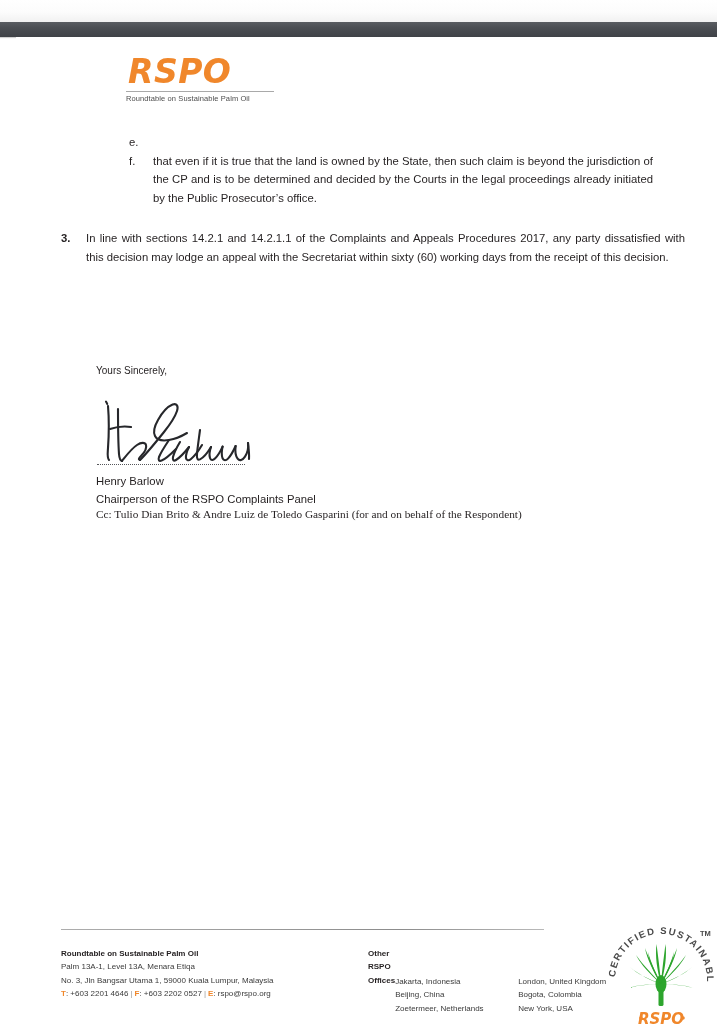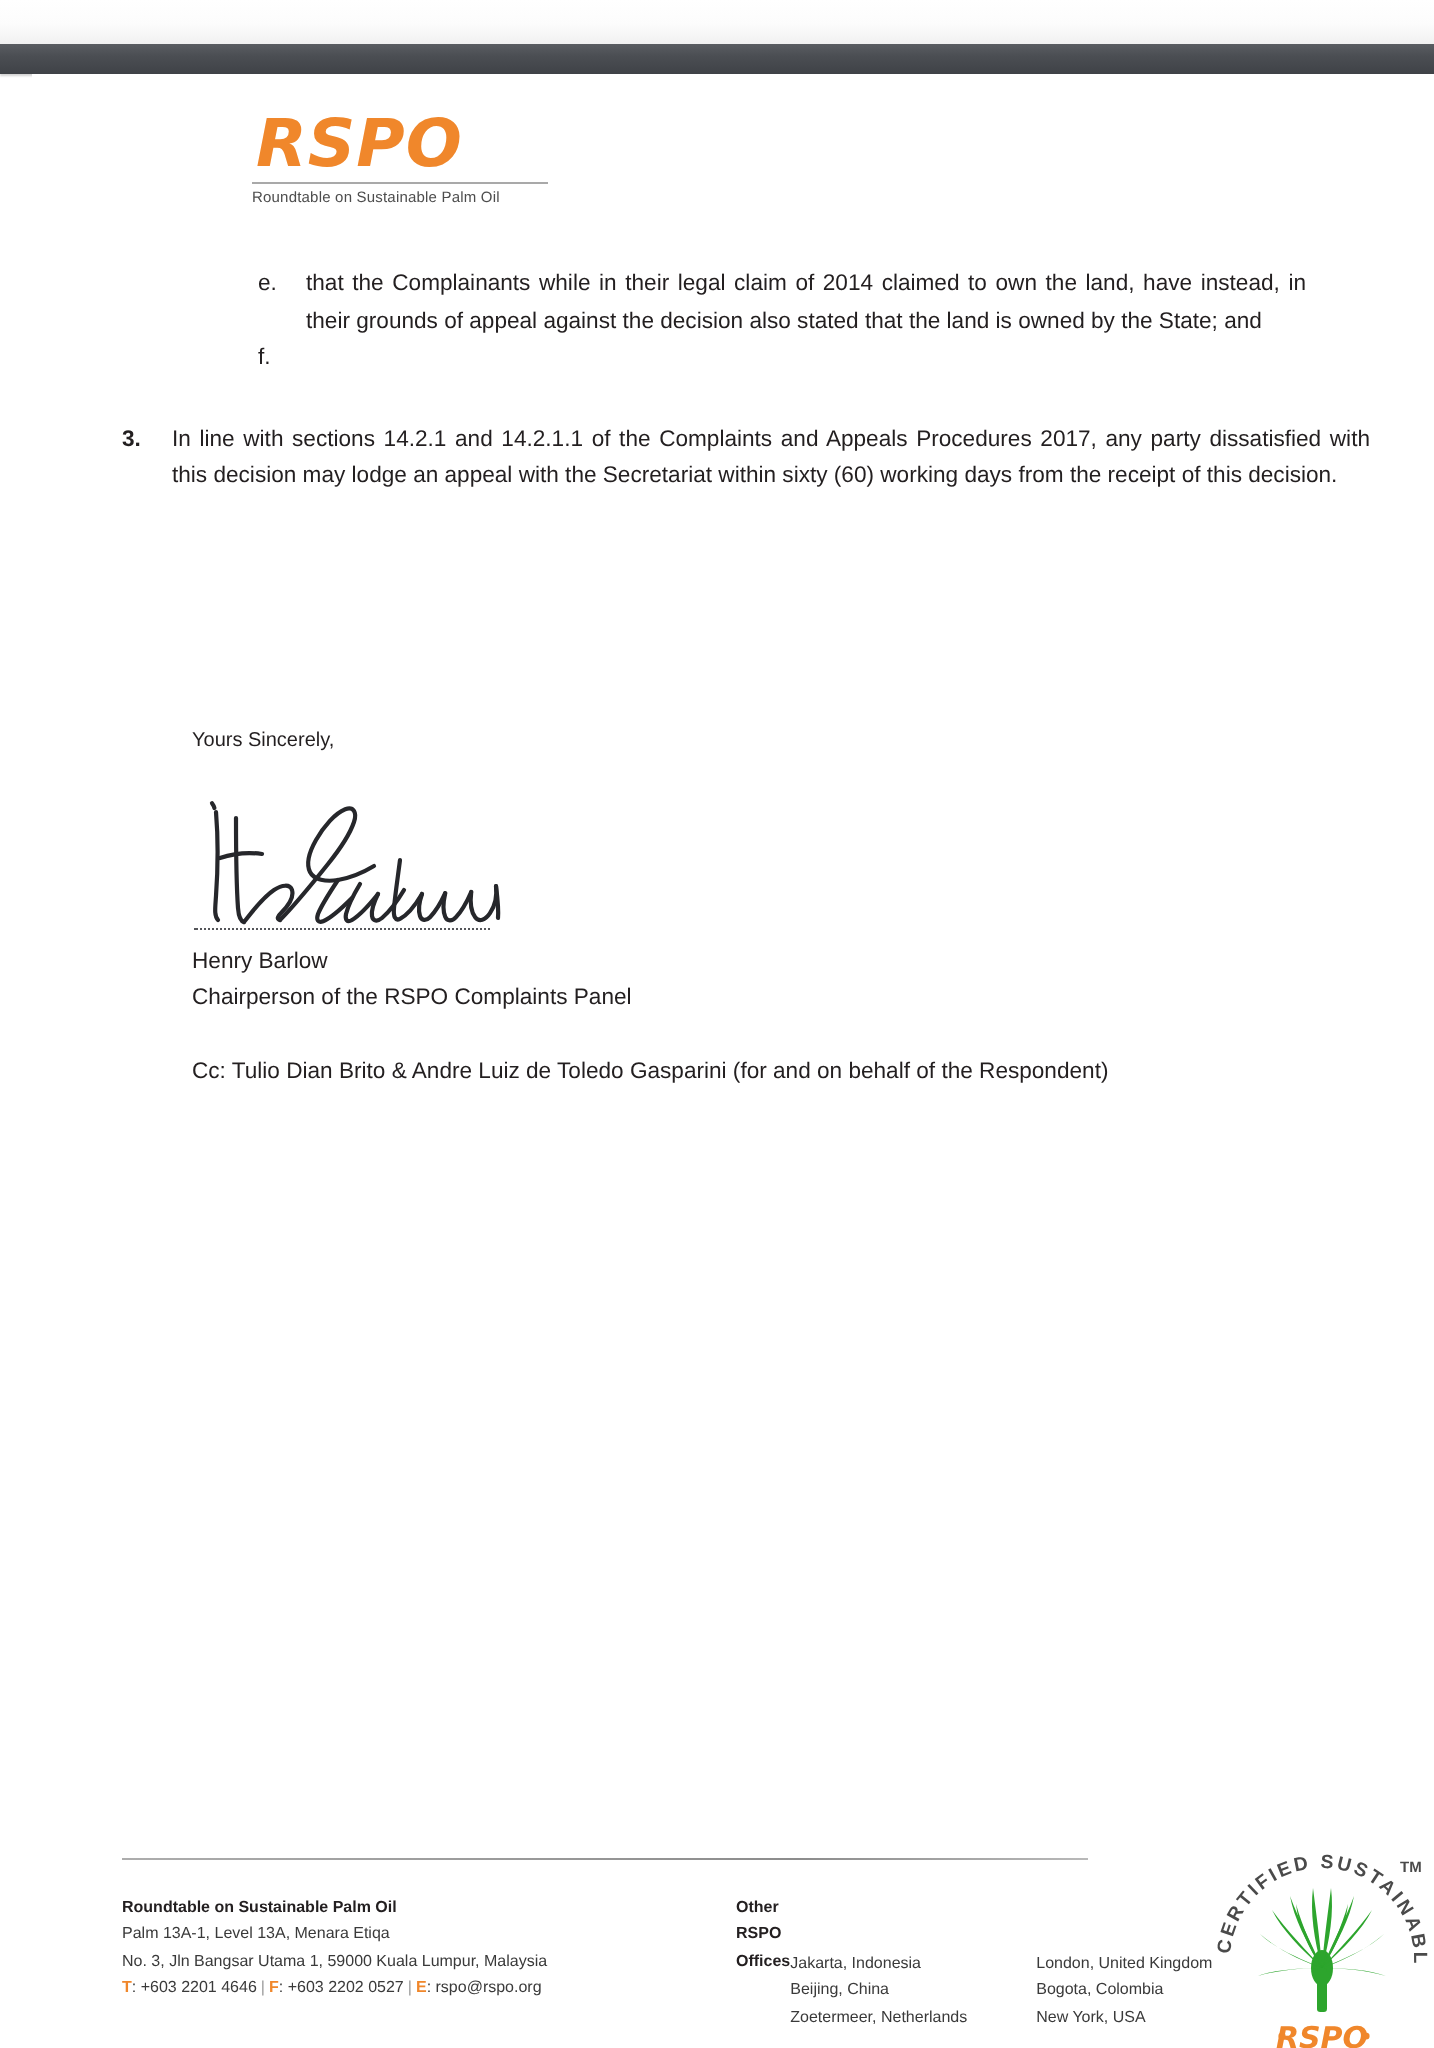--- a/index.html
+++ b/index.html
@@ -148,23 +148,23 @@
     height: 2px;
     border-bottom: 1.6px dotted #55565a;
   }
   #signer-name,
   #signer-title {
     font-size: 11.3px;
     line-height: 18px;
     color: #231f20;
   }
   #cc-line {
-    margin-top: 22px;
     font-size: 11.3px;
     color: #231f20;
+    font-family: Liberation Serif, serif;
   }
 
   
   #page-footer {
     position: absolute;
     left: 0;
     bottom: 0;
     width: 717px;
     height: 95px;
   }
@@ -241,24 +241,24 @@
     <div id="brand-wordmark">RSPO</div>
     <div id="brand-rule"></div>
     <div id="brand-tagline">Roundtable on Sustainable Palm Oil</div>
   </div>
 
   <div id="letter-body">
 
     <div id="alpha-list">
       <div class="para-row alpha-row">
         <span class="marker">e.</span>
-        <span class="para-text">that the Complainants while in their legal claim of 2014 claimed to own the land, have instead, in their grounds of appeal against the decision also stated that the land is owned by the State; and</span>
       </div>
       <div class="para-row alpha-row">
         <span class="marker">f.</span>
+        <span class="para-text">that even if it is true that the land is owned by the State, then such claim is beyond the jurisdiction of the CP and is to be determined and decided by the Courts in the legal proceedings already initiated by the Public Prosecutor’s office.</span>
       </div>
     </div>
 
     <div id="numbered-list">
       <div class="para-row num-row">
         <span class="marker">3.</span>
         <span class="para-text">In line with sections 14.2.1 and 14.2.1.1 of the Complaints and Appeals Procedures 2017, any party dissatisfied with this decision may lodge an appeal with the Secretariat within sixty (60) working days from the receipt of this decision.</span>
       </div>
     </div>
 

